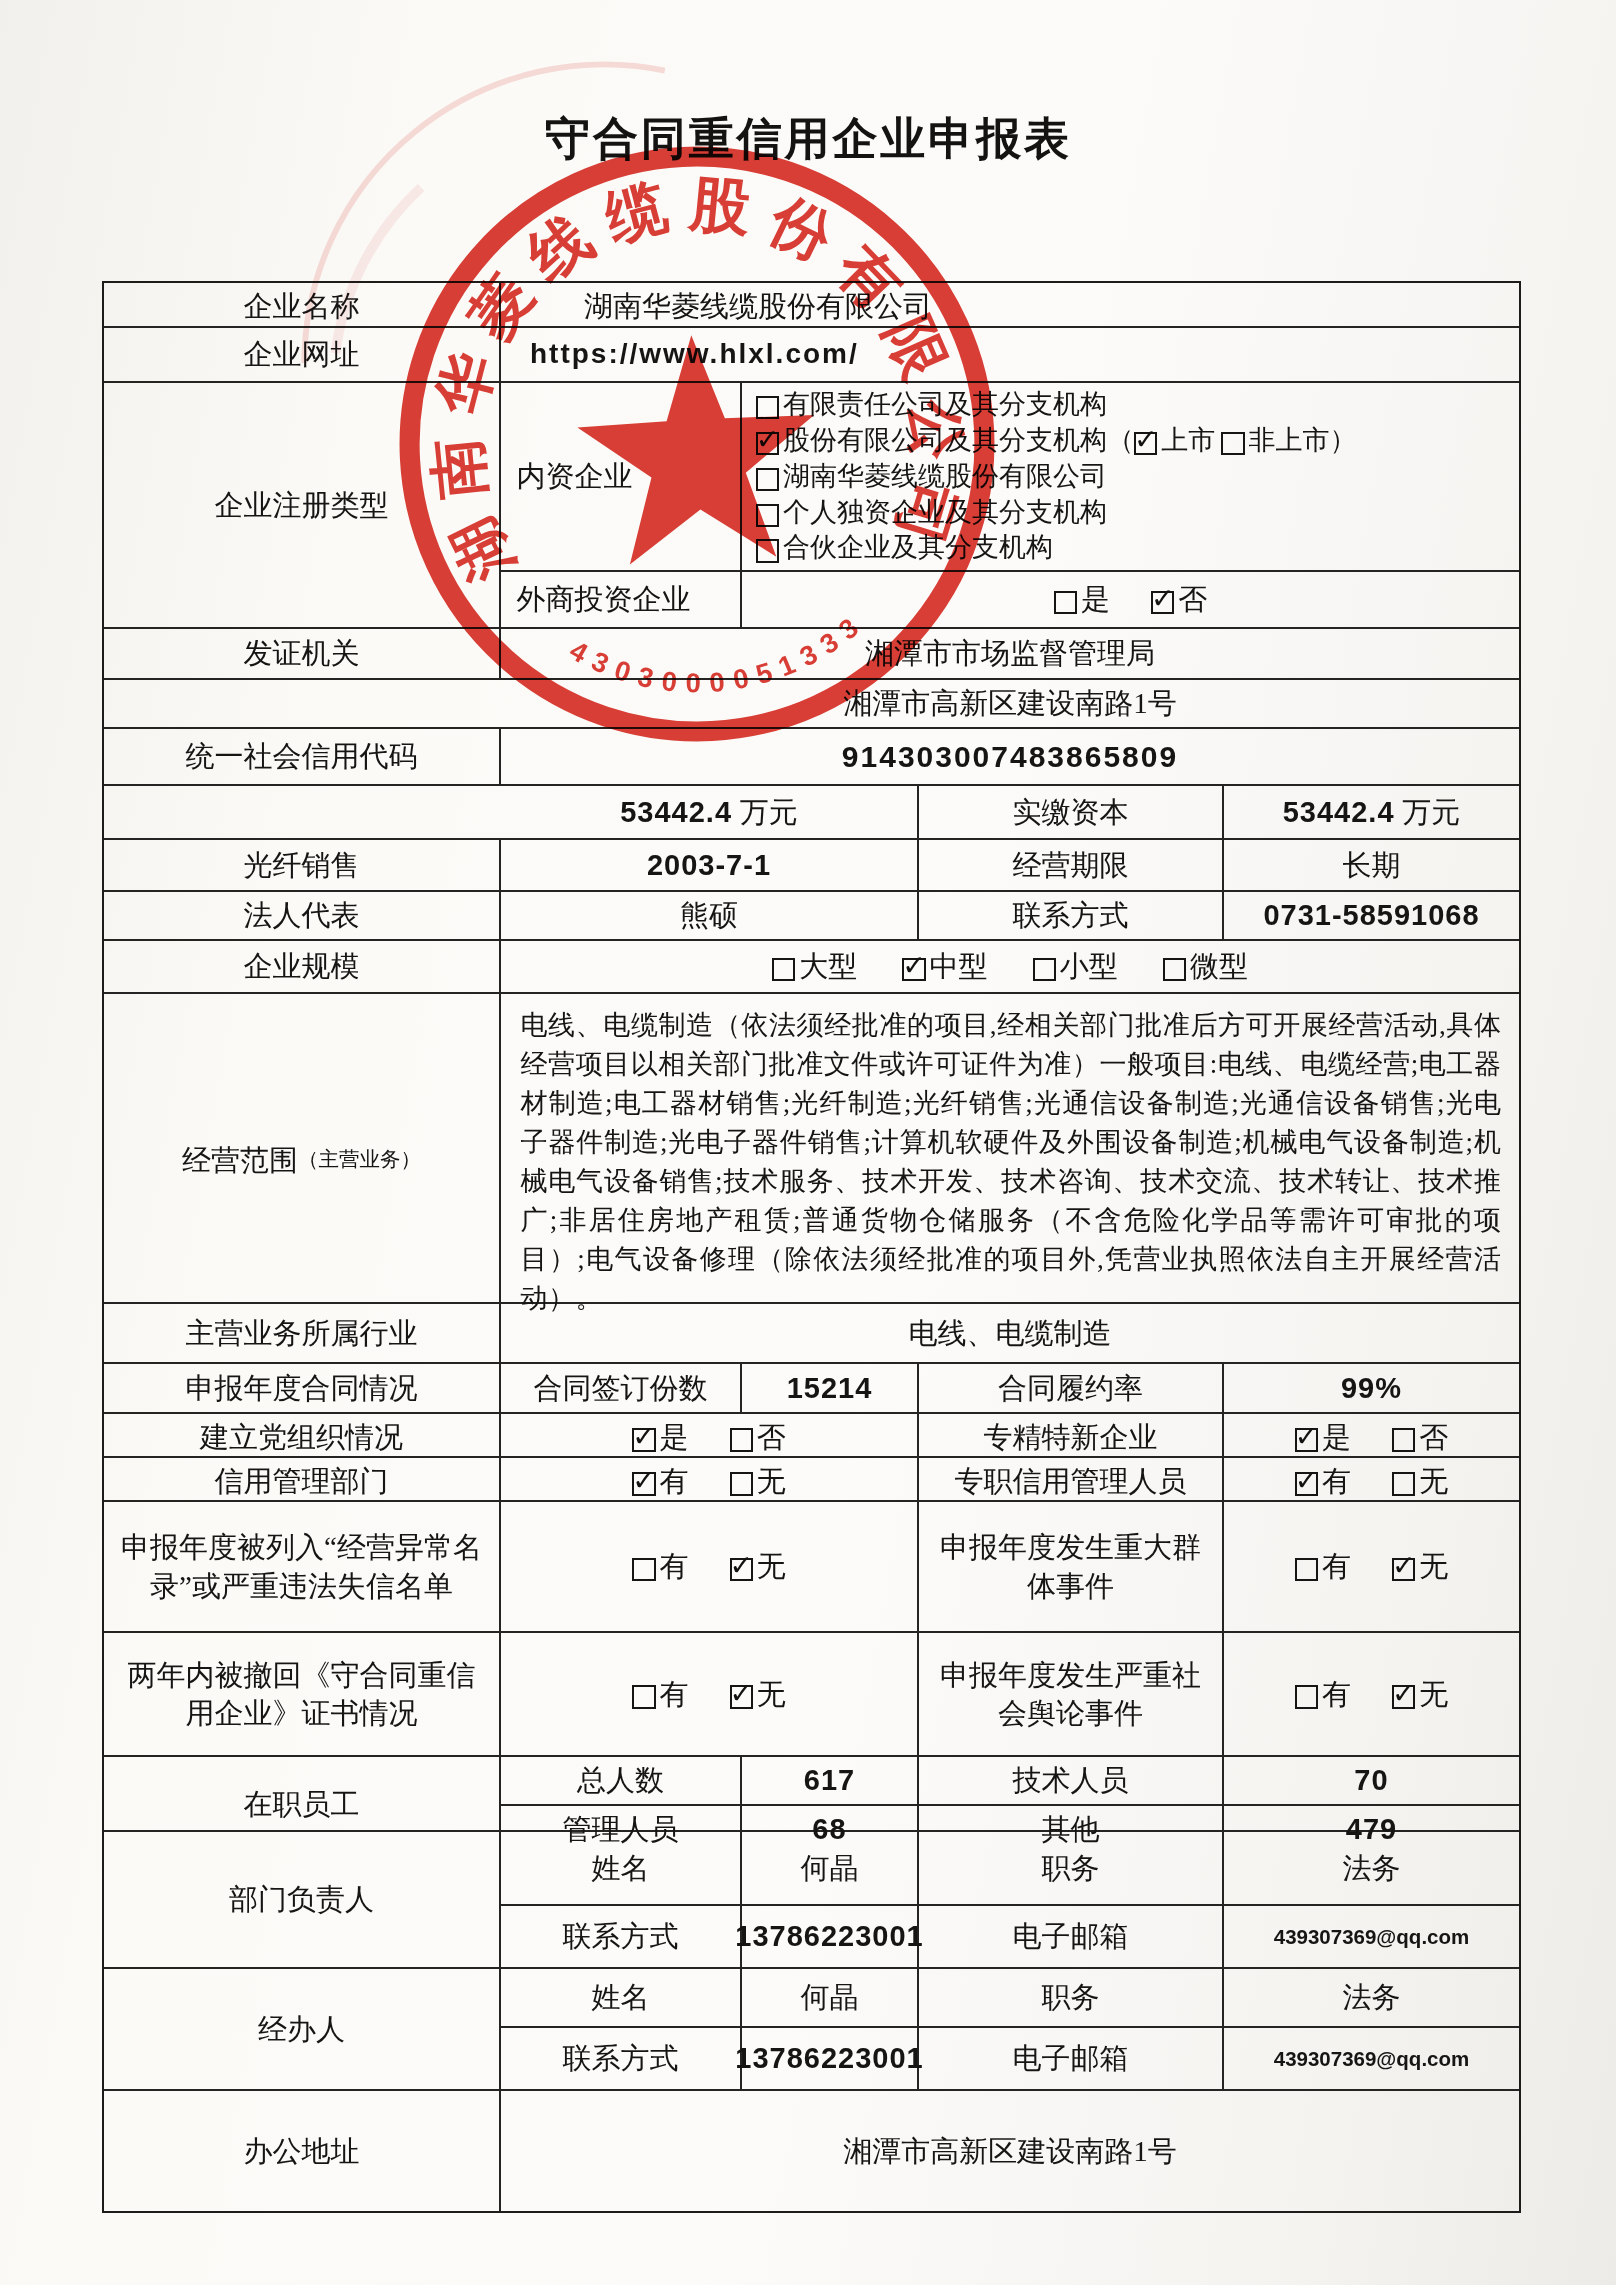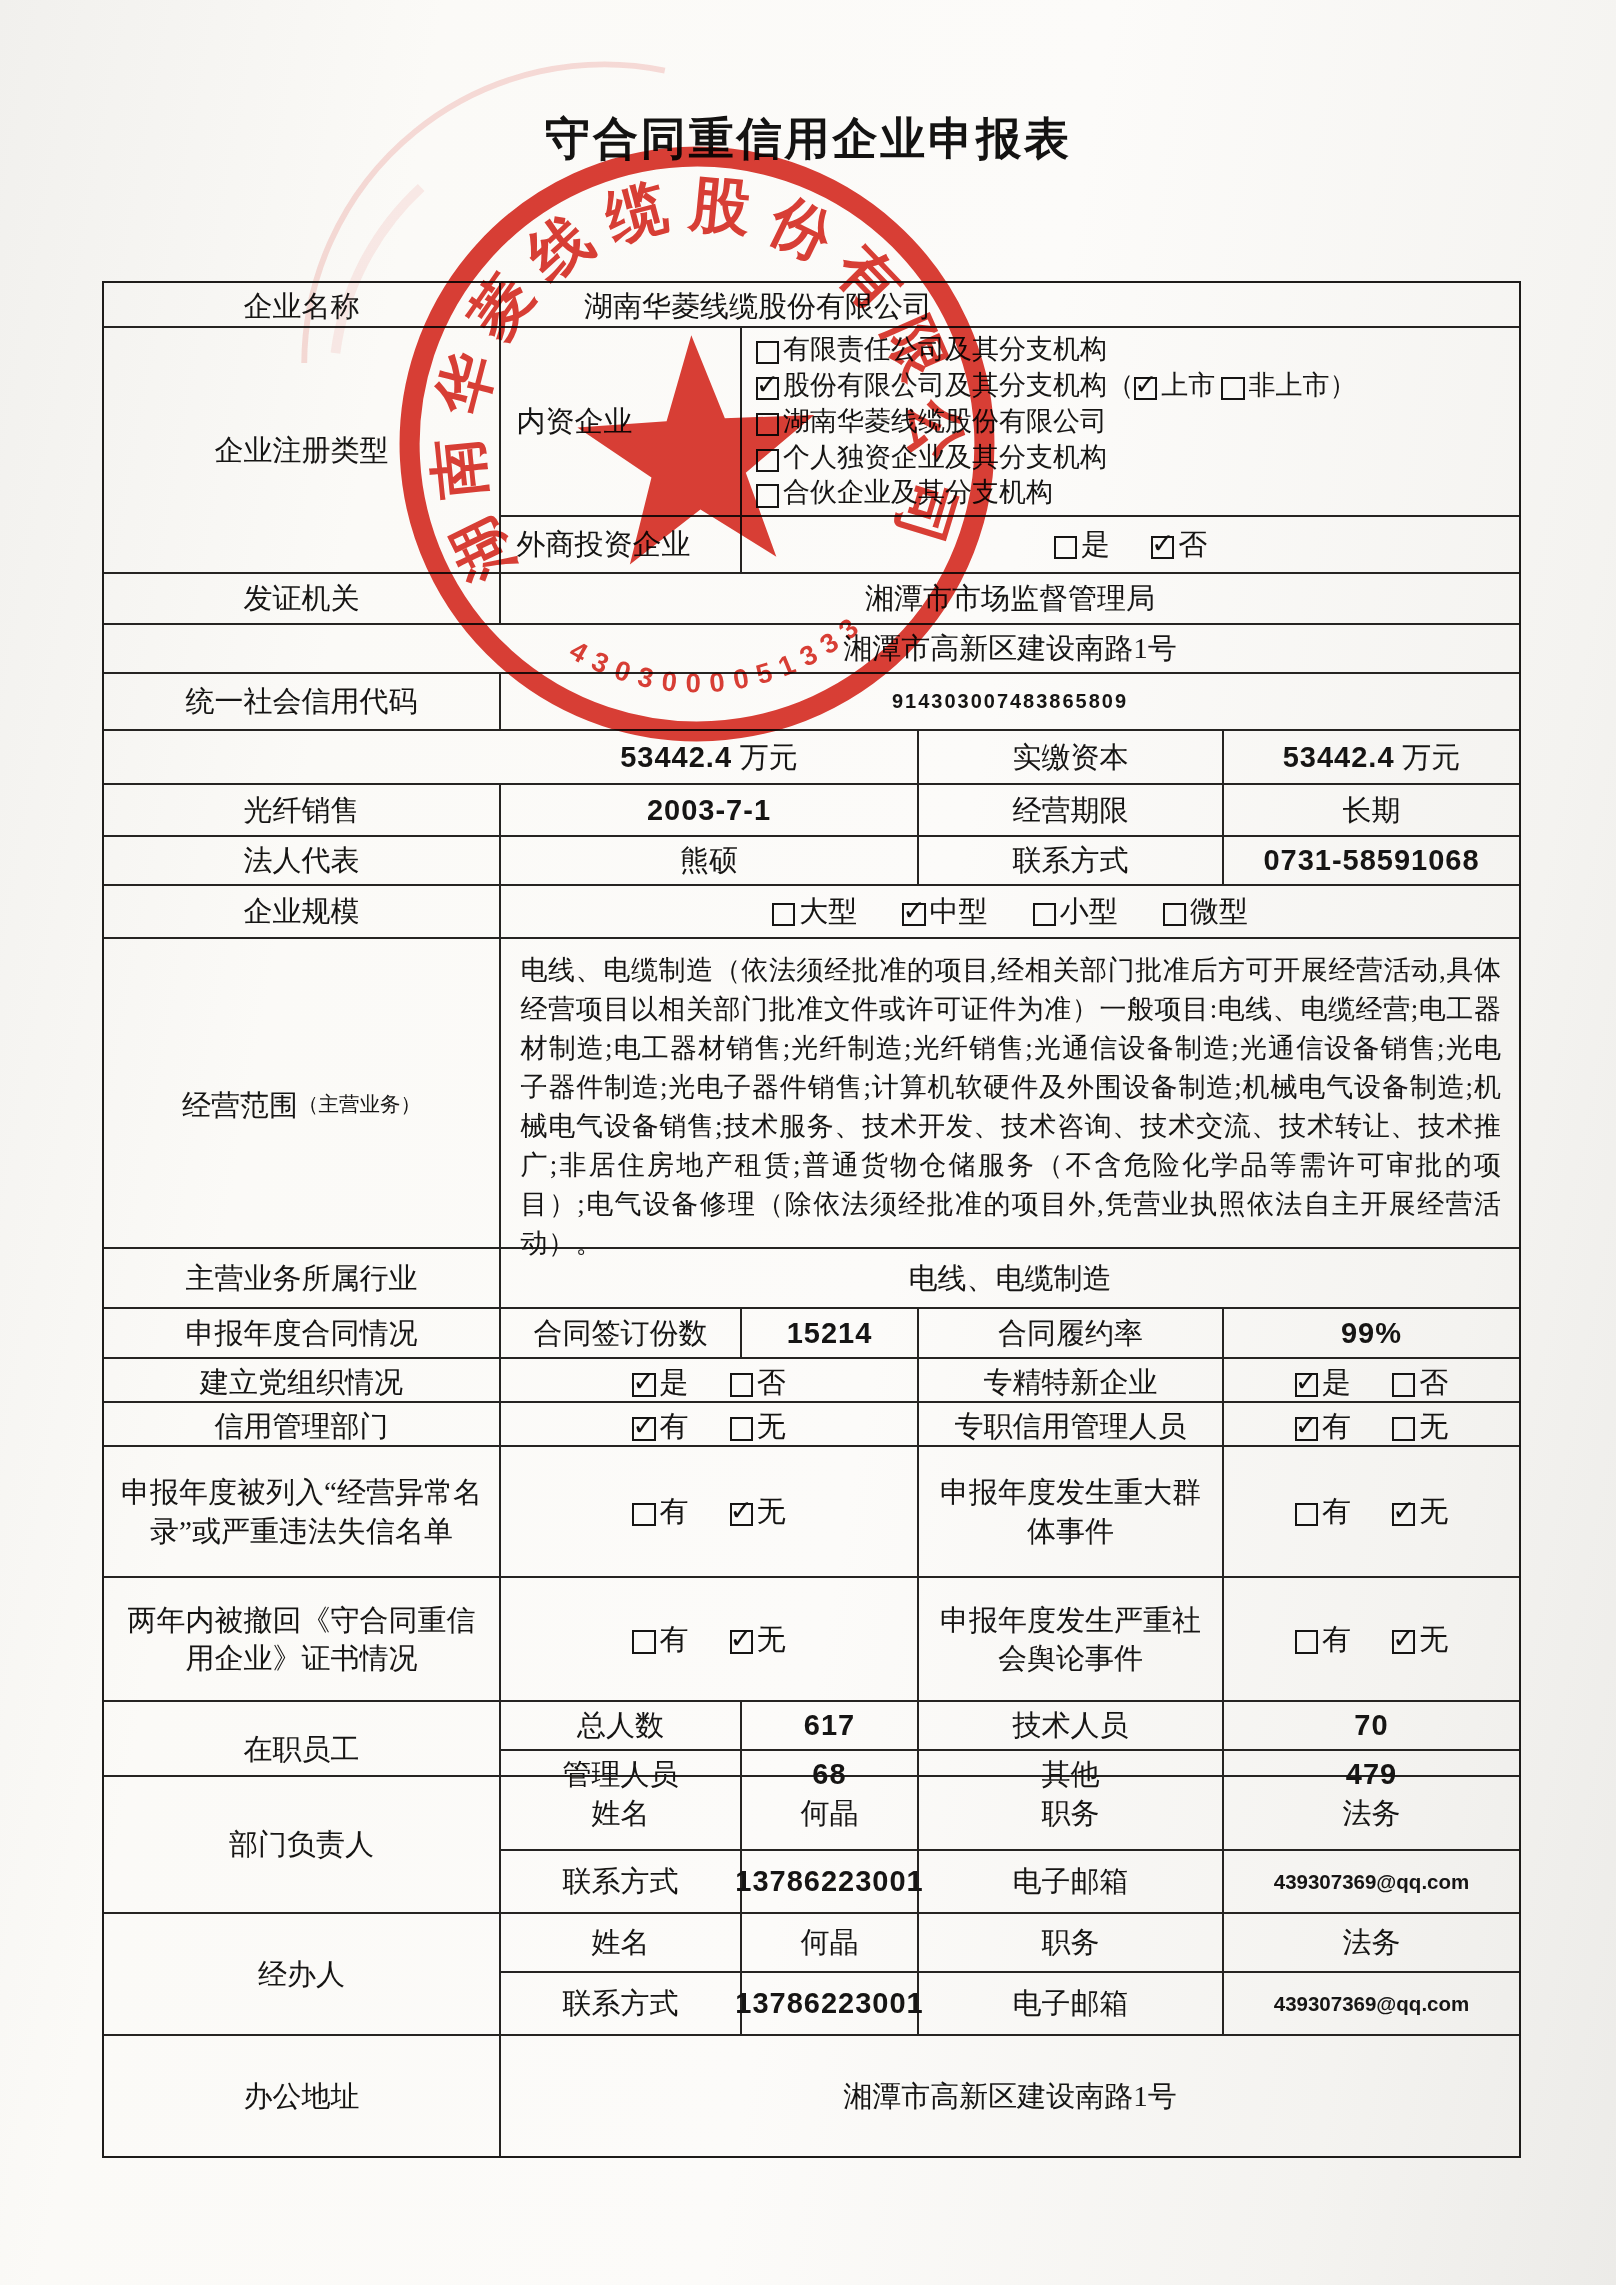--- a/index.html
+++ b/index.html
@@ -34,21 +34,21 @@
     border-right:2.4px solid #262422;
     display:flex;align-items:center;justify-content:center;
     text-align:center;padding:3.9px 9.8px;
     font-size:29px;line-height:1.32;
   }
   .noR{border-right:none;}
   .bB{border-bottom:2.4px solid #262422;}
   .vleft{justify-content:flex-start;text-align:left;padding-left:15.6px;}
   .latin{font-family:"Liberation Sans","DejaVu Sans",sans-serif;font-weight:700;letter-spacing:1px;}
   .url{font-size:28px;letter-spacing:2px;}
-  .code{font-size:20px;letter-spacing:2px;}
+  .code{font-size:30px;letter-spacing:2px;}
   .mail{font-size:20.5px;letter-spacing:0;}
   .sub-small{font-size:20.5px;}
   
   .cb{
     display:inline-block;box-sizing:border-box;flex:none;
     width:23.4px;height:23.4px;border:2.9px solid #161514;
     margin-right:3.9px;position:relative;top:2.9px;background:transparent;
   }
   .cb.checked::after{
     content:"✓";
@@ -85,20 +85,24 @@
 
   <div class="doc-title">守合同重信用企业申报表</div>
 
   <div class="table">
 
     <div class="band" style="height:45px">
       <div class="cell">企业名称</div>
       <div class="cell noR vleft" style="grid-column:2/6;padding-left:83px">湖南华菱线缆股份有限公司</div>
     </div>
 
+    <div class="band" style="height:55px">
+      <div class="cell">企业网址</div>
+      <div class="cell noR vleft latin url" style="grid-column:2/6;padding-left:29px">https://www.hlxl.com/</div>
+    </div>
 
     <div class="band" style="height:246px;grid-template-rows:189px 1fr">
       <div class="cell" style="grid-row:1/3">企业注册类型</div>
       <div class="cell bB vleft" style="grid-row:1">内资企业</div>
       <div class="cell noR bB list" style="grid-column:3/6;grid-row:1">
         <div class="listline">
           <span class="cb"></span>
             <span>有限责任公司及其分支机构</span>
         </div>
         <div class="listline">

